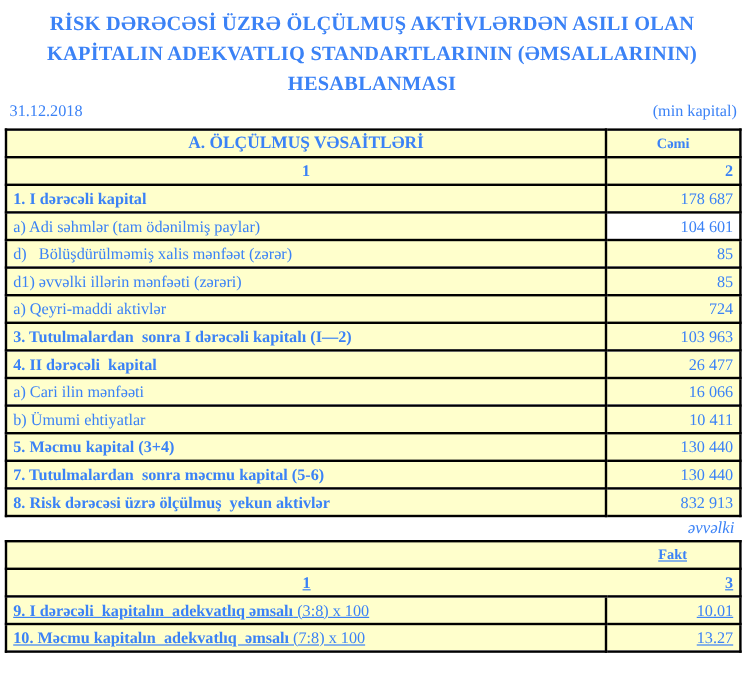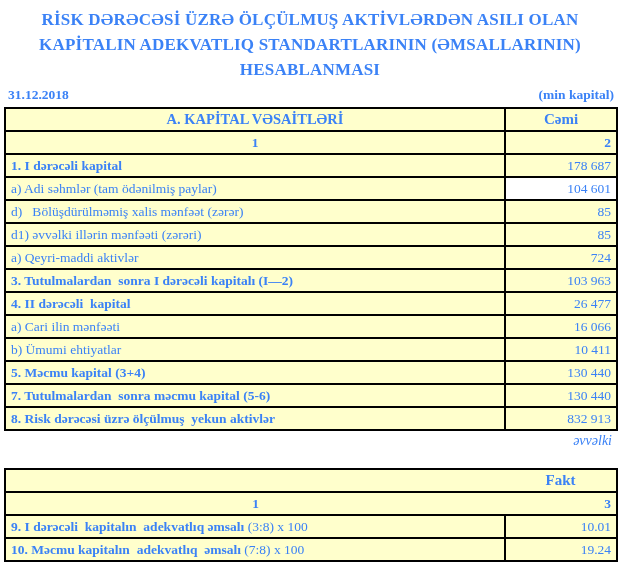--- a/index.html
+++ b/index.html
@@ -16,62 +16,61 @@
     padding-top:7px;
     text-align:center;
     font-weight:bold;
     font-size:17px;
     line-height:25px;
     letter-spacing:0.2px;
   }
   .meta-row{
     display:flex;
     justify-content:space-between;
-    align-items:flex-end;
     margin:3px 6px 0 8px;
-    font-weight:bold;
+    font-weight:normal;
     font-size:13.5px;
     height:18px;
   }
   table.tbl{
     border-collapse:collapse;
     table-layout:fixed;
     width:612px;
     margin:4px 4px 0 4px;
     font-size:13.5px;
   }
   table.tbl th, table.tbl td{
     border:2px solid #000;
     padding:1px 5px;
     height:19px;
     overflow:hidden;
     background:#FFFFCC;
   }
   th.hl{font-size:14.5px;font-weight:bold;text-align:center;height:21px;}
-  th.hr{font-size:15px;font-weight:bold;text-align:center;height:21px;}
+  th.hr{font-size:12px;font-weight:bold;text-align:center;height:21px;}
   th.cl{font-weight:bold;text-align:center;}
   th.cr{font-weight:bold;text-align:right;}
   td.lbl{text-align:left;white-space:pre;}
   td.val{text-align:right;font-weight:normal;}
   td.val.white{background:#ffffff;padding-left:41px;}
   .b{font-weight:bold;}
   .reg{font-weight:normal;}
   .ind0{padding-left:5px;}
   .ind1{padding-left:14px;}
   .ind2{padding-left:27px;}
   tr.nodiv th:first-child{border-right-style:hidden;}
   .percent-note{
     text-align:right;
     font-style:italic;
     font-size:14px;
     margin:1px 8px 0 0;
     height:17px;
     line-height:17px;
   }
-  table.tbl2{margin-top:19px;}
+  table.tbl2{margin-top:1px;text-decoration:underline;}
 </style>
 </head>
 <body>
 
 <div class="page">
 
   <div class="doc-title">
     <div>RİSK DƏRƏCƏSİ ÜZRƏ ÖLÇÜLMUŞ AKTİVLƏRDƏN ASILI OLAN</div>
     <div>KAPİTALIN ADEKVATLIQ STANDARTLARININ (ƏMSALLARININ)</div>
     <div>HESABLANMASI</div>
@@ -82,21 +81,21 @@
     <span>(min kapital)</span>
   </div>
 
   <table class="tbl">
     <colgroup>
         <col style="width:500px">
         <col style="width:112px">
       </colgroup>
     <thead>
       <tr>
-        <th class="hl">A. KAPİTAL VƏSAİTLƏRİ</th>
+        <th class="hl">A. ÖLÇÜLMUŞ VƏSAİTLƏRİ</th>
         <th class="hr">Cəmi</th>
       </tr>
       <tr>
         <th class="cl">1</th>
         <th class="cr">2</th>
       </tr>
     </thead>
     <tbody>
         <tr>
           <td class="lbl ind0 b">1. I dərəcəli kapital</td>
@@ -166,18 +165,18 @@
         <th class="cr">3</th>
       </tr>
     </thead>
     <tbody>
         <tr>
           <td class="lbl ind0 b">9. I dərəcəli  kapitalın  adekvatlıq əmsalı<span class="reg"> (3:8) x 100</span></td>
           <td class="val">10.01</td>
         </tr>
         <tr>
           <td class="lbl ind0 b">10. Məcmu kapitalın  adekvatlıq  əmsalı<span class="reg"> (7:8) x 100</span></td>
-          <td class="val">19.24</td>
+          <td class="val">13.27</td>
         </tr>
       </tbody>
   </table>
 
 </div>
 
 </body></html>

